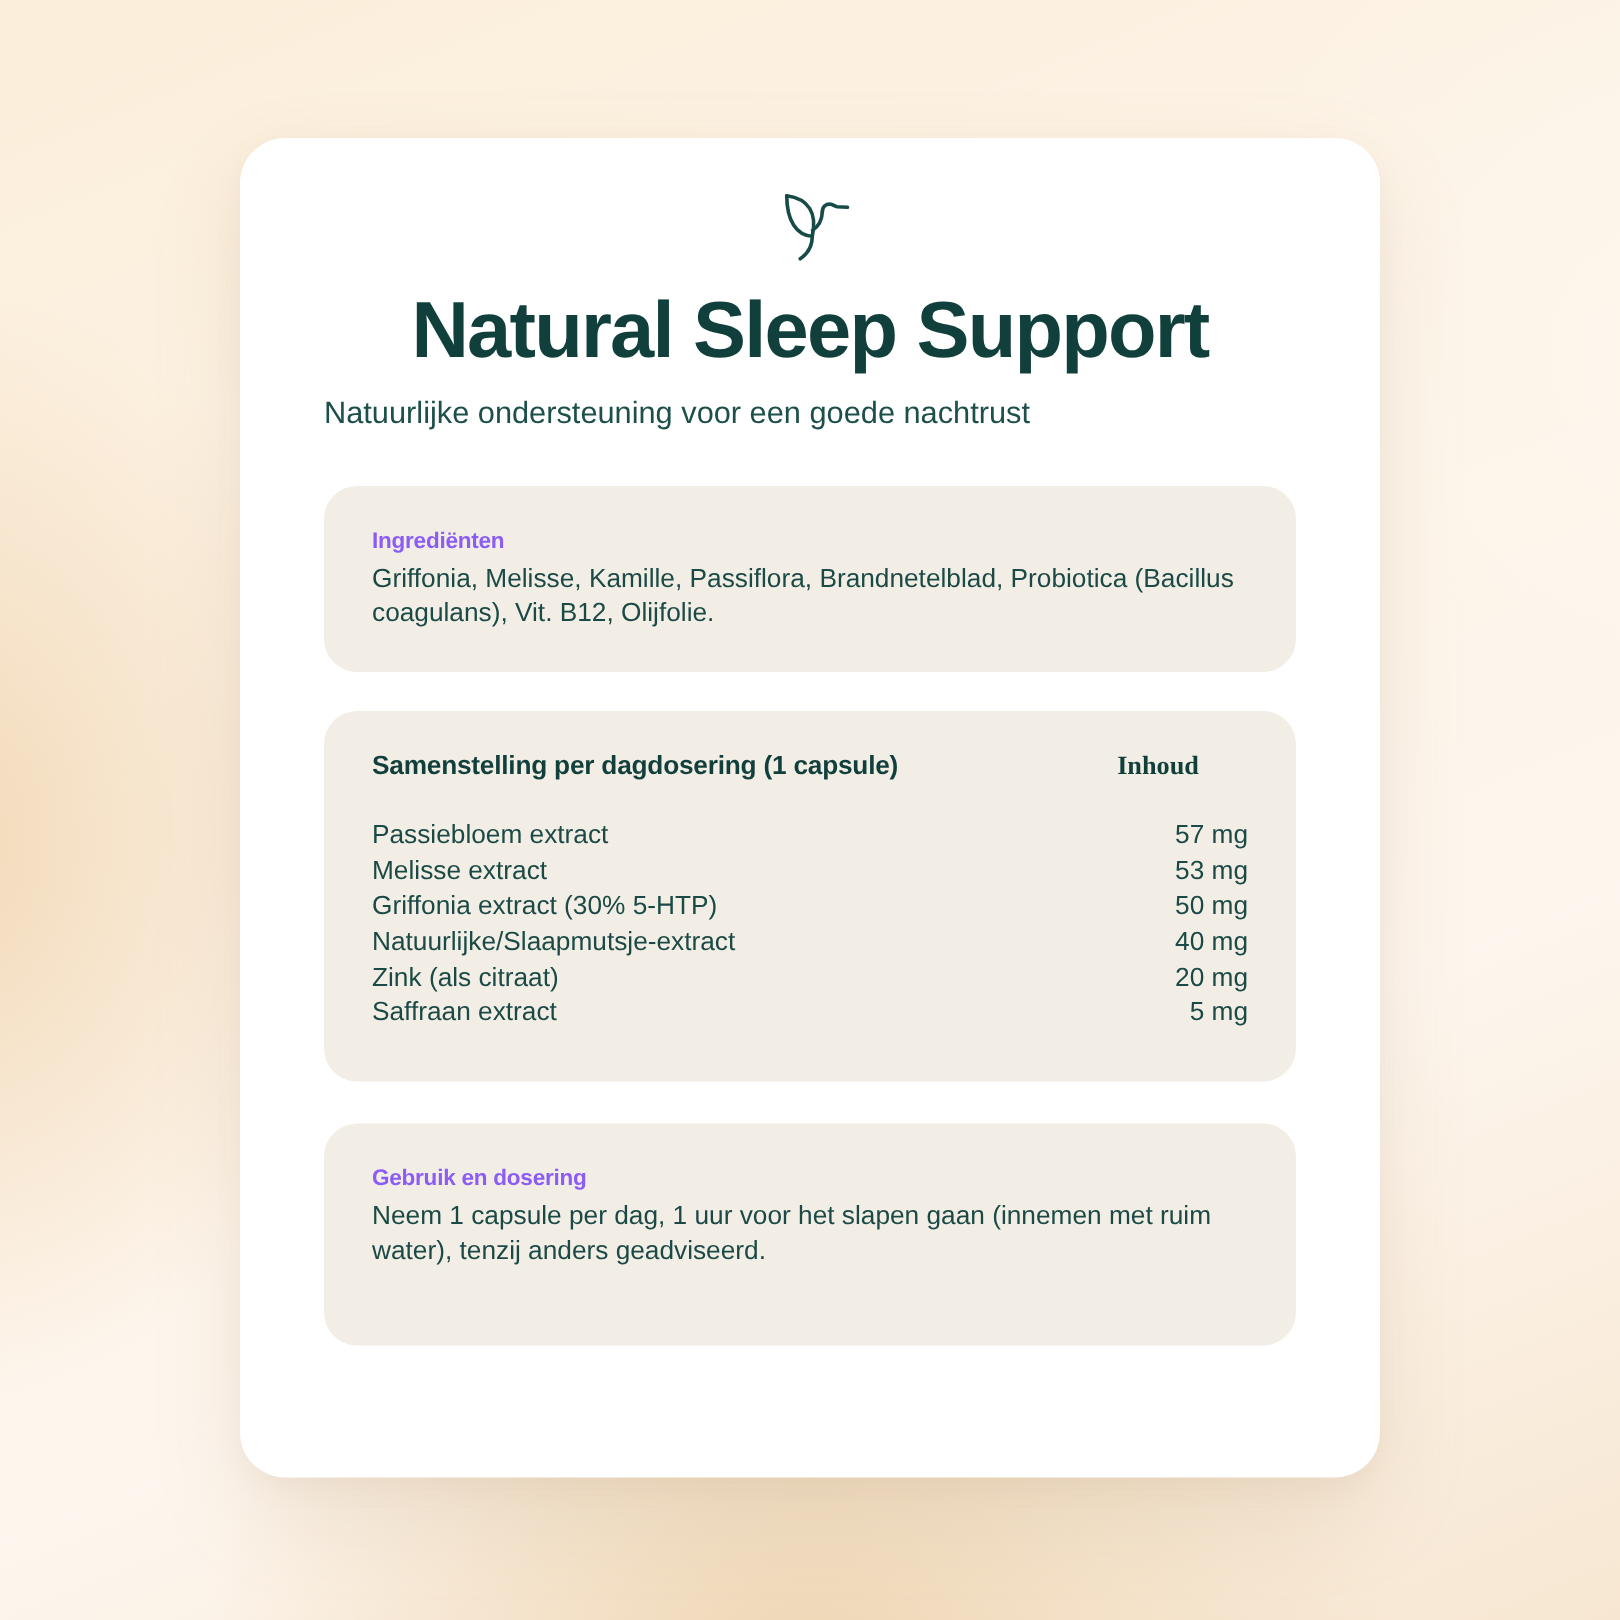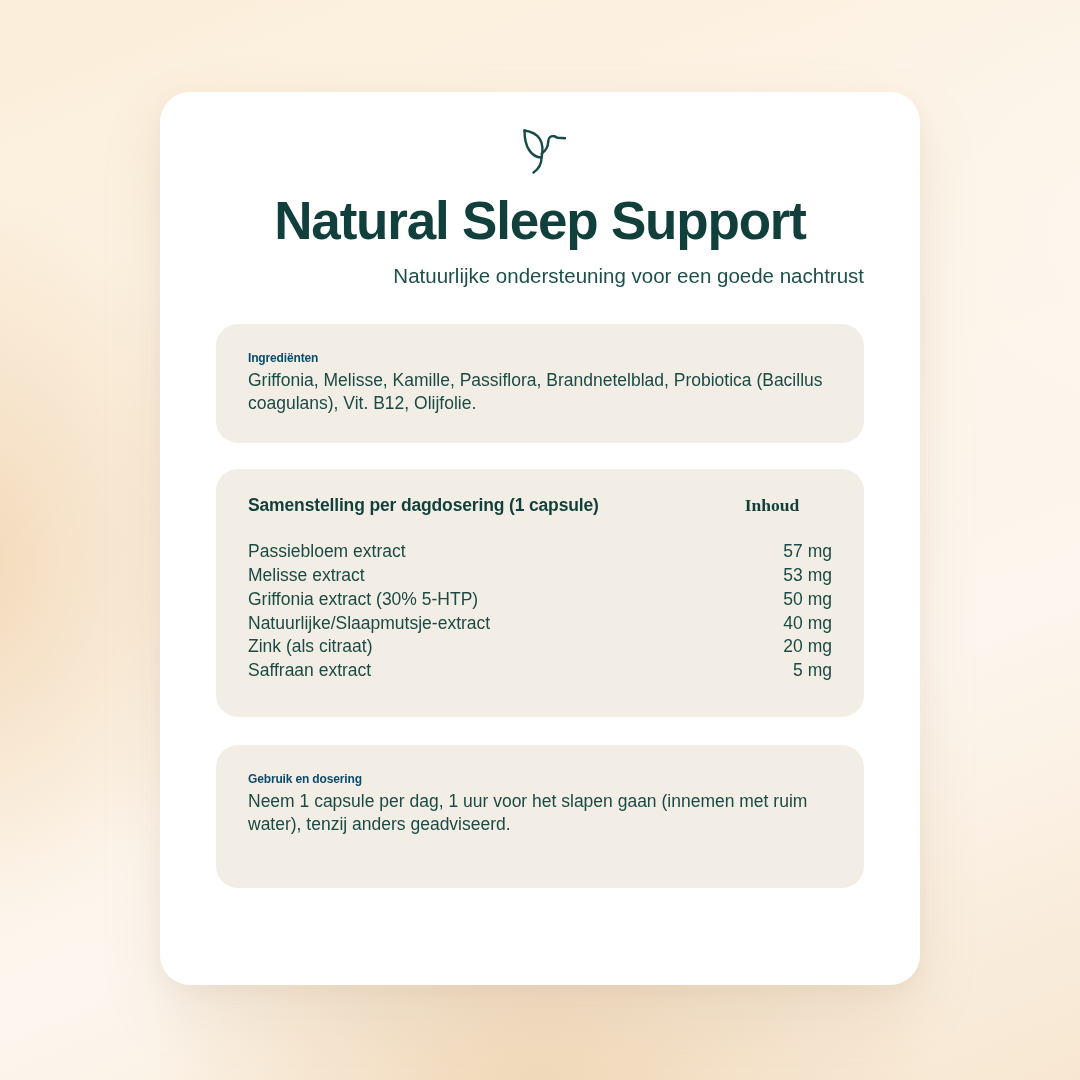--- a/index.html
+++ b/index.html
@@ -55,42 +55,42 @@
     margin-top: 16px;
     text-align: center;
     font-size: 53px;
     font-weight: 700;
     letter-spacing: -1.2px;
     color: #113f3b;
     line-height: 1.08;
   }
   .subtitle {
     margin-top: 14px;
-    text-align: right;
+    text-align: left;
     font-size: 20.5px;
     font-weight: 400;
     color: #1d4f4b;
     line-height: 1.3;
   }
 
   
   .panel {
     background: #f3eee5;
     border-radius: 22px;
     padding: 26px 32px 28px 32px;
     color: #14413d;
   }
   #panel-ingredients { margin-top: 34px; }
   #panel-composition { margin-top: 26px; padding-bottom: 34px; }
   #panel-dosage      { margin-top: 28px; padding-bottom: 52px; }
 
   .panel-heading {
-    font-size: 12px;
-    font-weight: 700;
-    color: #0c4a6e;
+    font-size: 15px;
+    font-weight: 700;
+    color: #8b5cf6;
     letter-spacing: -0.15px;
     line-height: 1.45;
   }
   .panel-body {
     font-size: 17.5px;
     font-weight: 400;
     color: #1b4a46;
     line-height: 1.32;
     margin-top: 2px;
   }

